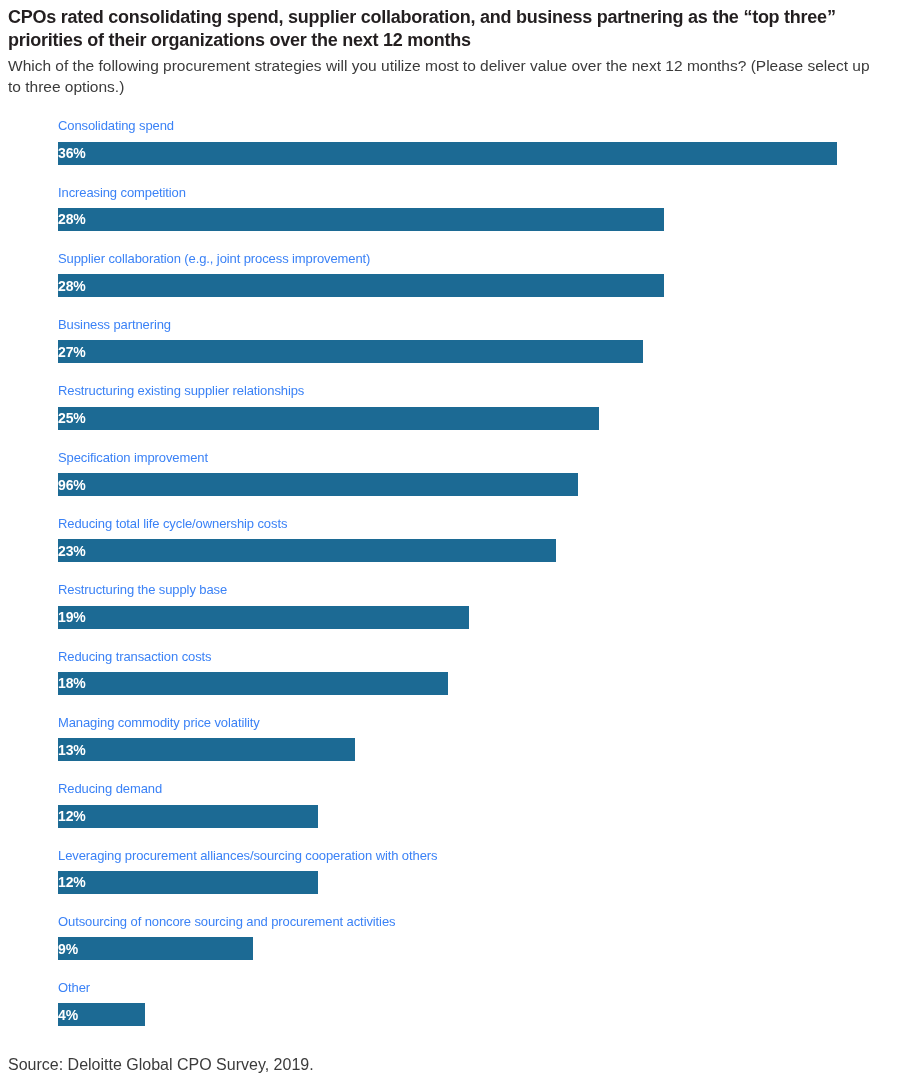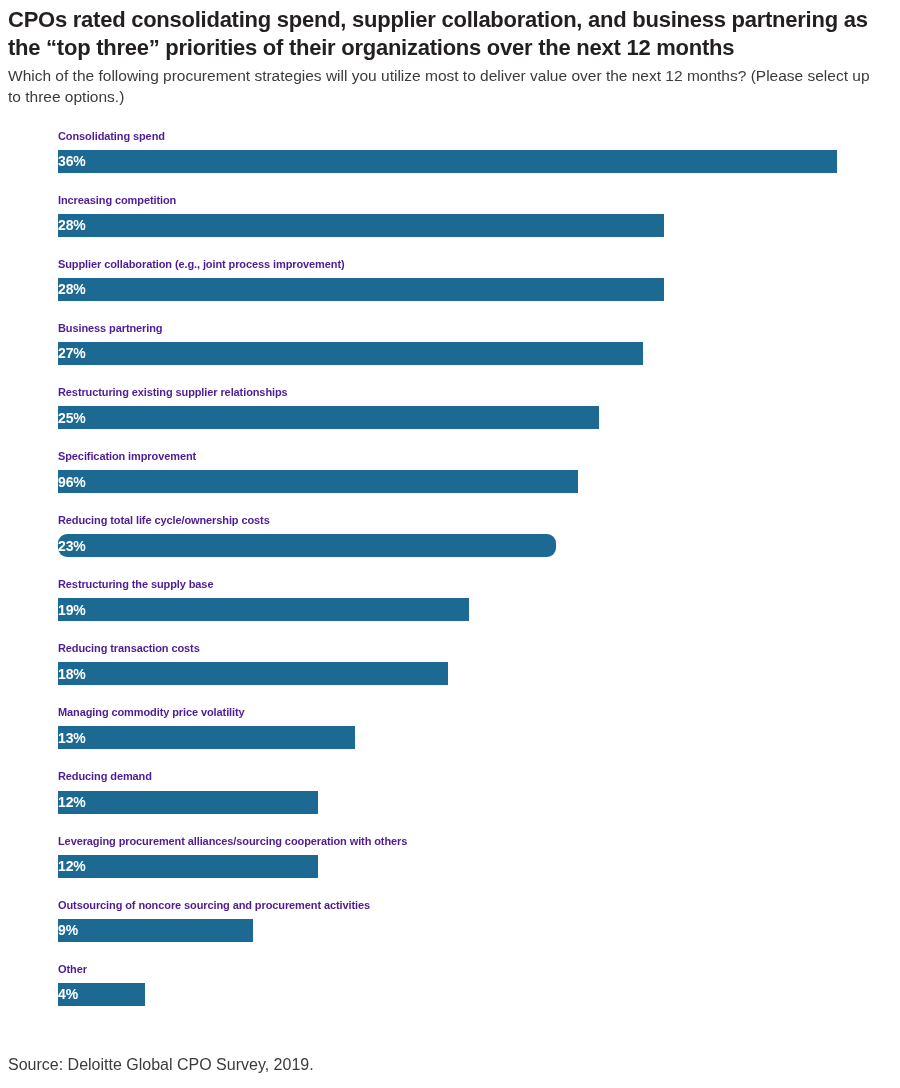--- a/index.html
+++ b/index.html
@@ -21,21 +21,21 @@
     height: 1088px;
     box-sizing: border-box;
     padding: 0;
   }
 
   
   .header {
     padding: 6px 12px 0 8px;
   }
   .chart-title {
-    font-size: 22px;
+    font-size: 18px;
     font-weight: bold;
     line-height: 1.28;
     letter-spacing: -0.25px;
     color: #231f20;
     margin: 0 0 2px 0;
     max-width: 860px;
   }
   .chart-subtitle {
     font-size: 15.5px;
     font-weight: normal;
@@ -54,23 +54,23 @@
   }
 
   .bar-row {
     margin-bottom: 21px;
   }
   .bar-row:last-child {
     margin-bottom: 0;
   }
 
   .cat-label {
-    font-size: 11px;
-    font-weight: bold;
-    color: #4c1d95;
+    font-size: 13px;
+    font-weight: normal;
+    color: #3b82f6;
     line-height: 1.1;
     margin-bottom: 8px;
     white-space: nowrap;
     letter-spacing: -0.1px;
   }
 
   .bar-track {
     position: relative;
     height: 23px;
   }
@@ -157,21 +157,21 @@
         <div class="cat-label">Specification improvement</div>
         <div class="bar-track">
           <div class="bar" style="width: 519.6px; background: rgb(28, 106, 148);">
             <span class="bar-value">96%</span>
           </div>
         </div>
       </div>
       <div class="bar-row">
         <div class="cat-label">Reducing total life cycle/ownership costs</div>
         <div class="bar-track">
-          <div class="bar" style="width: 497.95px; background: rgb(28, 106, 148); border-radius: 9px;">
+          <div class="bar" style="width: 497.95px; background: rgb(28, 106, 148);">
             <span class="bar-value">23%</span>
           </div>
         </div>
       </div>
       <div class="bar-row">
         <div class="cat-label">Restructuring the supply base</div>
         <div class="bar-track">
           <div class="bar" style="width: 411.35px; background: rgb(28, 106, 148);">
             <span class="bar-value">19%</span>
           </div>

